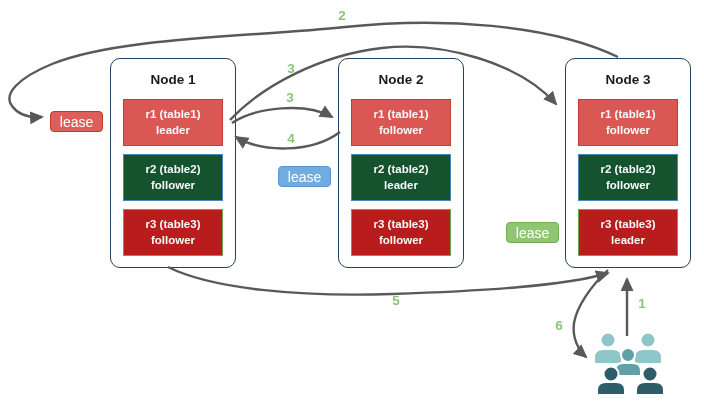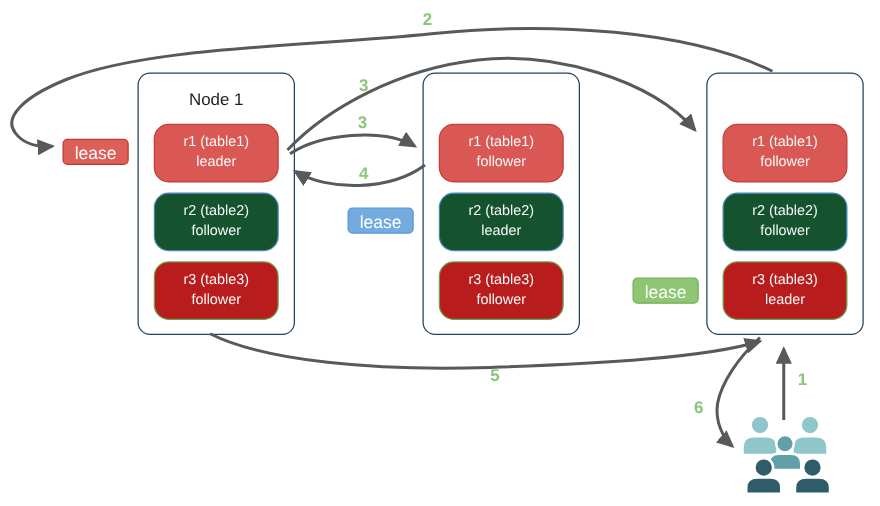--- a/index.html
+++ b/index.html
@@ -6,26 +6,26 @@
   .canvas{
     position:relative;width:704px;height:405px;background:#ffffff;overflow:hidden;
     font-family:"Liberation Sans", sans-serif;
   }
   .node{
     position:absolute;top:58px;width:126px;height:210px;background:#ffffff;
     border:1.5px solid #24415f;border-radius:10px;box-sizing:border-box;z-index:2;
   }
   .node-title{
     position:absolute;top:13px;left:0;width:100%;text-align:center;
-    font-size:13.5px;font-weight:400;color:#1b1b1b;
+    font-size:13.5px;font-weight:700;color:#1b1b1b;
   }
   .replica{
-    position:absolute;left:12px;width:100px;height:47px;border-radius:12px;
+    position:absolute;left:12px;width:100px;height:47px;border-radius:0;
     box-sizing:border-box;display:flex;flex-direction:column;align-items:center;
-    justify-content:center;color:#f7f9fa;font-size:11.5px;line-height:1.32;text-align:left;
+    justify-content:center;color:#f7f9fa;font-size:11.5px;line-height:1.32;text-align:left;font-weight:bold;
   }
   .replica.red{background:#d95853;border:1.5px solid #c53d38;}
   .replica.blue{background:#14532d;border:1.5px solid #4b86bb;}
   .replica.green{background:#b91c1c;border:1.5px solid #6da24e;}
   .r-row0{top:40px}.r-row1{top:95px}.r-row2{top:150px}
   .lease{
     position:absolute;width:53px;height:21px;border-radius:4px;box-sizing:border-box;
     display:flex;align-items:center;justify-content:center;color:#ffffff;
     font-size:14px;z-index:6;
   }
@@ -53,35 +53,37 @@
       <div>r2 (table2)</div>
       <div>follower</div>
     </div>
     <div class="replica green r-row2">
       <div>r3 (table3)</div>
       <div>follower</div>
     </div>
   </div>
 
   <div class="node" style="left:338px">
+    <div class="node-title">Node 2</div>
     <div class="replica red r-row0">
       <div>r1 (table1)</div>
       <div>follower</div>
     </div>
     <div class="replica blue r-row1">
       <div>r2 (table2)</div>
       <div>leader</div>
     </div>
     <div class="replica green r-row2">
       <div>r3 (table3)</div>
       <div>follower</div>
     </div>
   </div>
 
   <div class="node" style="left:565px">
+    <div class="node-title">Node 3</div>
     <div class="replica red r-row0">
       <div>r1 (table1)</div>
       <div>follower</div>
     </div>
     <div class="replica blue r-row1">
       <div>r2 (table2)</div>
       <div>follower</div>
     </div>
     <div class="replica green r-row2">
       <div>r3 (table3)</div>

